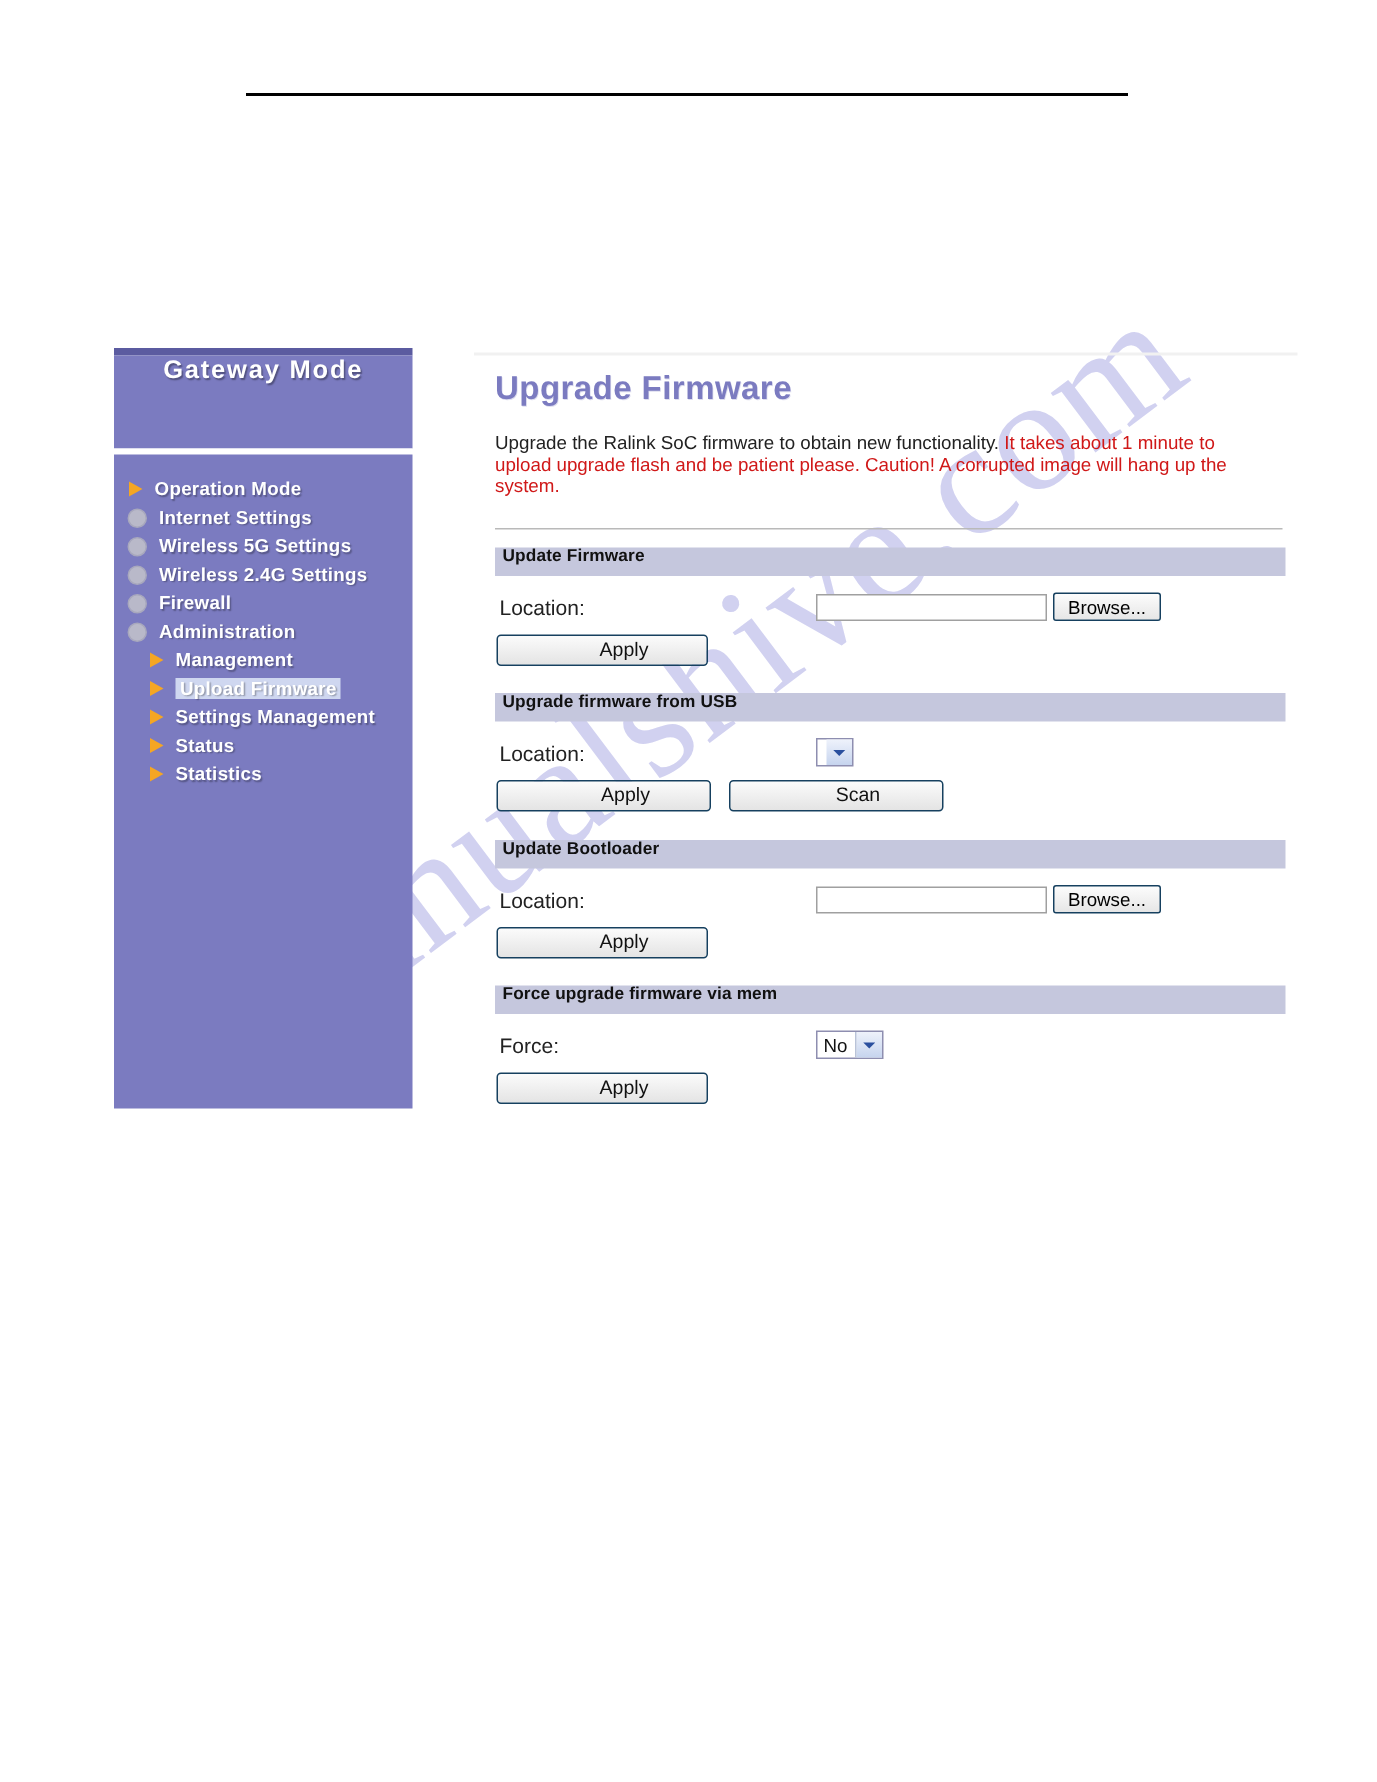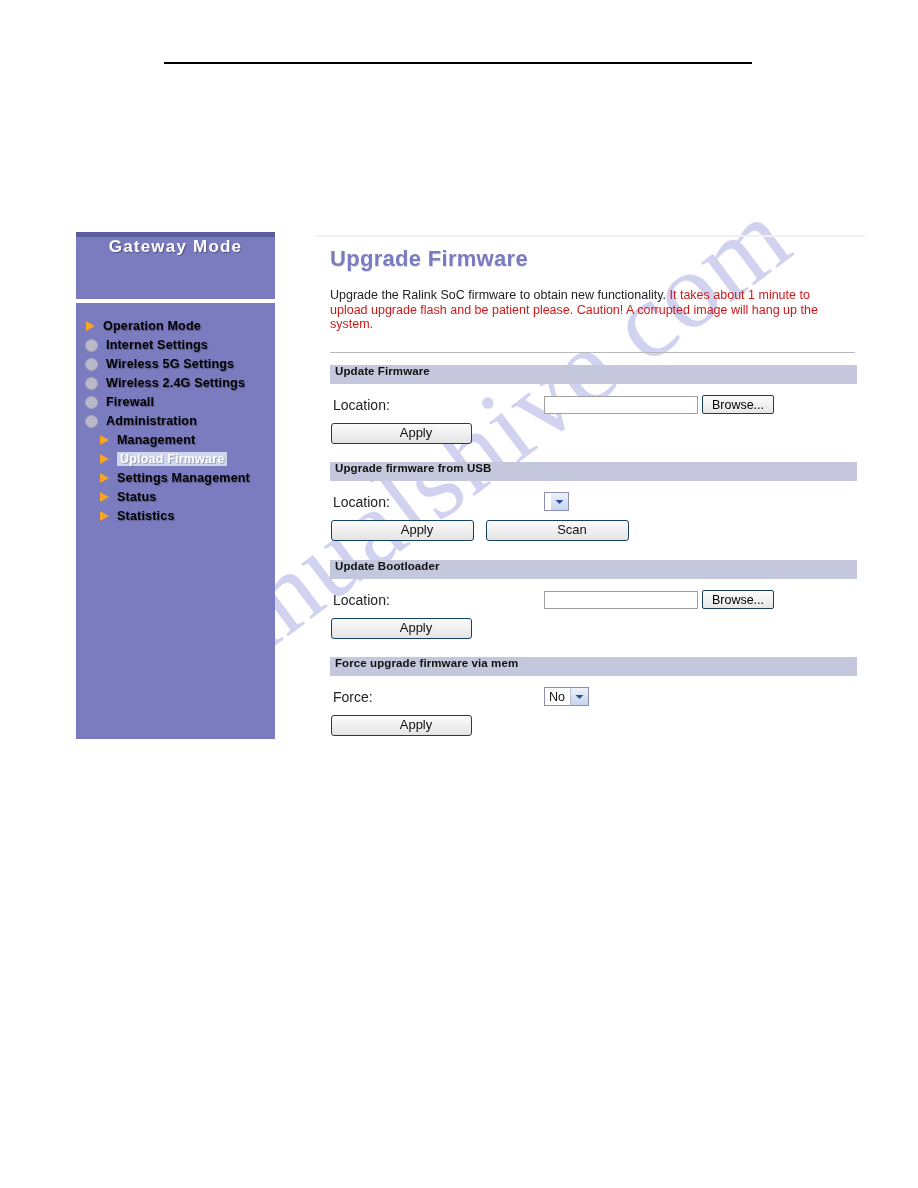--- a/index.html
+++ b/index.html
@@ -127,21 +127,21 @@
   .bullet.dot {
     border-radius: 50%;
     background: #b9b9c9;
     width: 11px;
     height: 11px;
     margin-left: 1px;
     margin-right: 8px;
     border: 1px solid #a8a8bd;
   }
   .menu-item .label {
-    color: #000000;
+    color: #ffffff;
     font-size: 12.5px;
     font-weight: bold;
     letter-spacing: .2px;
     text-shadow: 1px 1px 1px rgba(0,0,0,.30);
     white-space: nowrap;
   }
   .menu-item.selected .label {
     background: #cfd7f0;
     color: #ffffff;
     padding: 0 3px;

